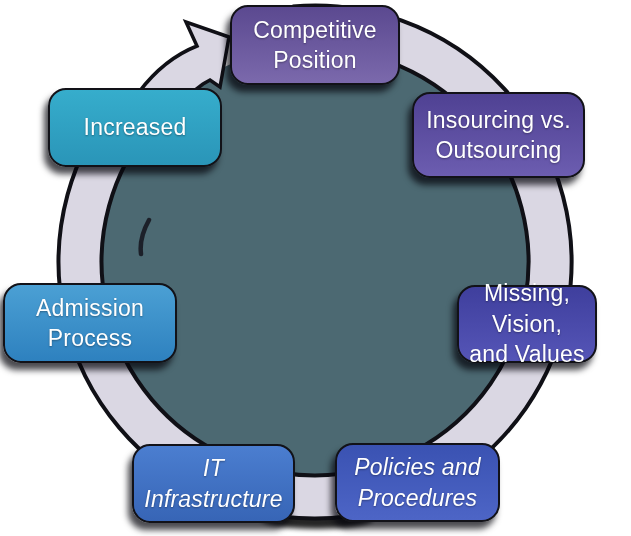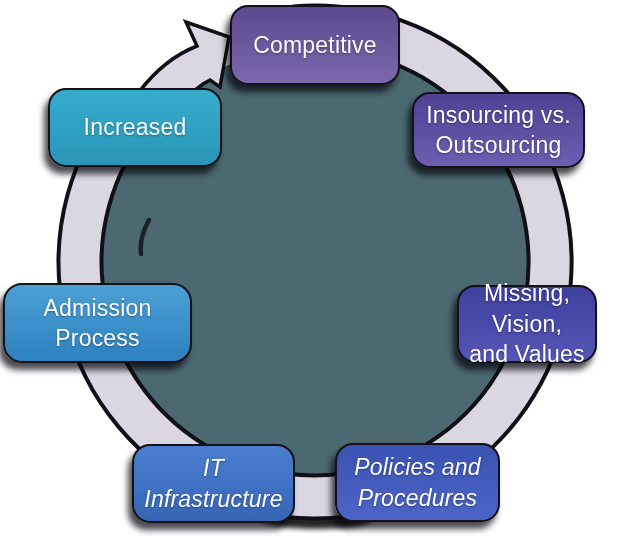--- a/index.html
+++ b/index.html
@@ -14,25 +14,25 @@
     text-align:center;
     color:#fff;
     font-size:23px;line-height:1.32;font-weight:400;
     letter-spacing:.2px;
     border:2.5px solid #121218;
     border-radius:18px;
     box-shadow:-4px 7px 6px rgba(5,5,12,.72);
     text-shadow:0 1px 2px rgba(0,0,0,.35);
   }
   .n0{left:230px;top:5px;width:170px;height:80px;}
-  .n1{left:412px;top:92px;width:173px;height:76px;}
+  .n1{left:412px;top:92px;width:173px;height:86px;}
   .n2{left:457px;top:285px;width:140px;height:78px;}
   .n3{left:335px;top:443px;width:165px;height:79px;}
   .n4{left:132px;top:444px;width:163px;height:79px;font-style:italic;}
-  .n5{left:3px;top:283px;width:189px;height:80px;border-radius:19px;}
+  .n5{left:3px;top:283px;width:174px;height:80px;}
   .n6{left:48px;top:88px;width:174px;height:79px;}
   .node span{display:block;}
 </style>
 </head>
 <body style="background: rgb(255, 255, 255);">
 
 <div class="stage">
 
   <svg width="631" height="536" viewBox="0 0 631 536">
     <defs>
@@ -48,20 +48,21 @@
     <ellipse cx="317" cy="519" rx="56" ry="10" fill="#000" opacity="0.85" filter="url(#blurPool)"></ellipse>
 
     <path id="ring-outer" d="M 294.5,27.9 A 235,235 0 1 1 135,111" fill="none" stroke="#101016" stroke-width="47"></path>
     <path id="ring-inner" d="M 294.5,27.9 A 235,235 0 1 1 135,111" fill="none" stroke="#DAD7E3" stroke-width="39"></path>
 
     <path id="flow-arrow" d="M 229,37 L 186,22 L 197,46 Q 164,59 139,92 L 131,106 L 161,128 Q 181,99 203,84 L 210,80 L 220,87 Z" fill="#DAD7E3" stroke="#101016" stroke-width="3.5" stroke-linejoin="miter"></path>
   </svg>
 
   <div class="node n0" style="background: linear-gradient(rgb(91, 73, 144) 0%, rgb(123, 105, 172) 100%); color: rgb(255, 255, 255);">
     <span>Competitive</span>
+    <span>Position</span>
   </div>
 
   <div class="node n1" style="background: linear-gradient(rgb(79, 65, 147) 0%, rgb(108, 93, 176) 100%); color: rgb(255, 255, 255);">
     <span>Insourcing vs.</span>
     <span>Outsourcing</span>
   </div>
 
   <div class="node n2" style="background: linear-gradient(rgb(63, 63, 157) 0%, rgb(85, 85, 183) 100%); color: rgb(255, 255, 255);">
     <span>Missing, Vision,</span>
     <span>and Values</span>

